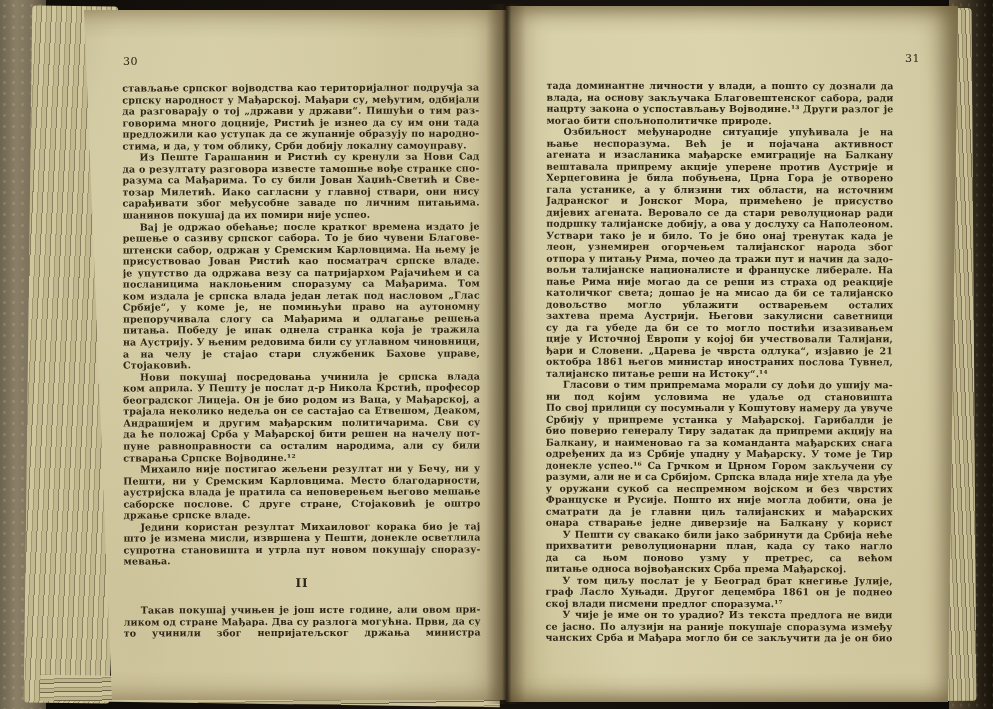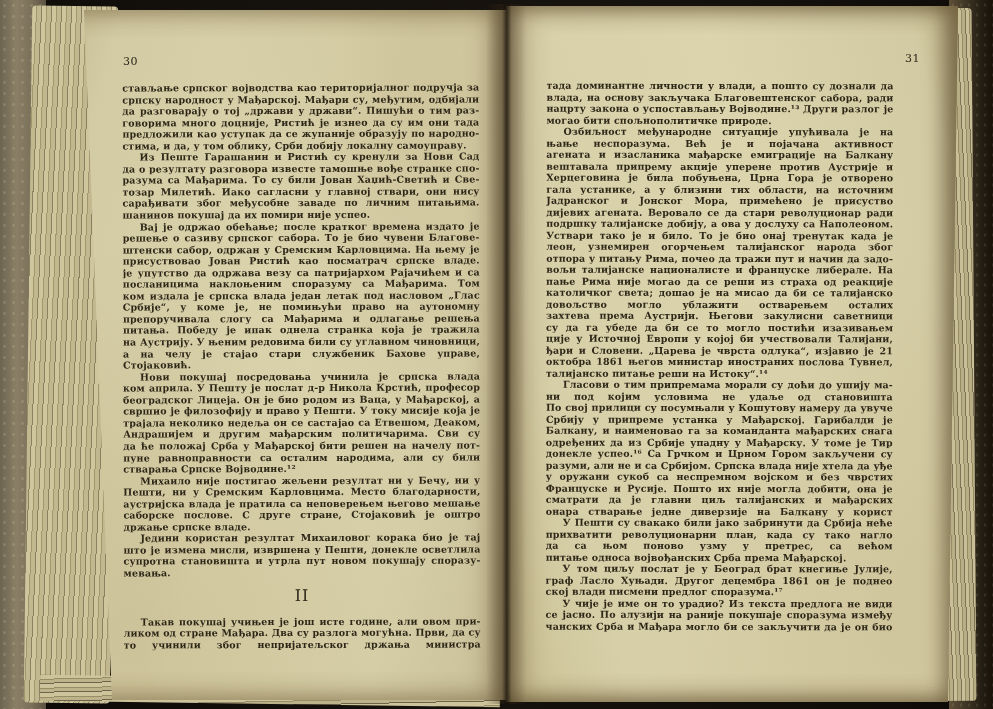--- a/index.html
+++ b/index.html
@@ -81,21 +81,21 @@
   .line{
     font-size:9.5px;line-height:11.55px;height:11.55px;overflow:hidden;
     text-align:justify;text-align-last:justify;white-space:normal;
     letter-spacing:.15px;
   }
   .textcol-right .line{line-height:11.5px;height:11.5px;}
   .line.last{text-align-last:left;}
   .para.cont .line.last{text-align-last:justify;}
   .para.indent .line:first-child{text-indent:17px;}
   .section-heading{
-    text-align:center;font-size:16px;font-weight:normal;letter-spacing:1px;
+    text-align:center;font-size:12px;font-weight:bold;letter-spacing:1px;
     margin-top:10px;margin-bottom:14px;height:13px;line-height:13px;color:#2e2718;
   }
   .pagenum{
     position:absolute;font-size:11px;font-weight:normal;color:#2e2718;letter-spacing:.5px;
   }
   .pagenum-left{left:65px;top:45px;}
   .pagenum-right{right:38px;top:46px;}
 </style>
 </head>
 <body>
@@ -138,21 +138,20 @@
           <div class="line">препоручивала слогу са Мађарима и одлагање решења тешких</div>
           <div class="line">питања. Победу је ипак однела странка која је тражила наслон</div>
           <div class="line">на Аустрију. У њеним редовима били су углавном чиновници,</div>
           <div class="line">а на челу је стајао стари службеник Бахове управе, аустрофил</div>
           <div class="line last">Стојаковић.</div>
         </div>
       <div class="para indent">
           <div class="line">Нови покушај посредовања учинила је српска влада почет-</div>
           <div class="line">ком априла. У Пешту је послат д-р Никола Крстић, професор</div>
           <div class="line">београдског Лицеја. Он је био родом из Ваца, у Мађарској, а</div>
-          <div class="line">свршио је филозофију и право у Пешти. У току мисије која је</div>
           <div class="line">трајала неколико недеља он се састајао са Етвешом, Деаком,</div>
           <div class="line">Андрашијем и другим мађарским политичарима. Сви су обећавали</div>
           <div class="line">да ће положај Срба у Мађарској бити решен на начелу пот-</div>
           <div class="line">пуне равноправности са осталим народима, али су били против</div>
           <div class="line last">стварања Српске Војводине.¹²</div>
         </div>
       <div class="para indent">
           <div class="line">Михаило није постигао жељени резултат ни у Бечу, ни у</div>
           <div class="line">Пешти, ни у Сремским Карловцима. Место благодарности,</div>
           <div class="line">аустријска влада је пратила са неповерењем његово мешање у</div>
@@ -205,20 +204,21 @@
           <div class="line">ције у Источној Европи у којој би учествовали Талијани, Ма-</div>
           <div class="line">ђари и Словени. „Царева је чврста одлука“, изјавио је 21</div>
           <div class="line">октобра 1861 његов министар иностраних послова Тувнел, „да</div>
           <div class="line last">талијанско питање реши на Истоку“.¹⁴</div>
         </div>
       <div class="para indent">
           <div class="line">Гласови о тим припремама морали су доћи до ушију ма-</div>
           <div class="line">ни под којим условима не удаље од становишта законитости.¹⁵</div>
           <div class="line">По свој прилици су посумњали у Кошутову намеру да увуче</div>
           <div class="line">Србију у припреме устанка у Мађарској. Гарибалди је стварно</div>
+          <div class="line">био поверио генералу Тиру задатак да припреми акцију на</div>
           <div class="line">Балкану, и наименовао га за команданта мађарских снага</div>
           <div class="line">одређених да из Србије упадну у Мађарску. У томе је Тир</div>
           <div class="line">донекле успео.¹⁶ Са Грчком и Црном Гором закључени су спо-</div>
           <div class="line">разуми, али не и са Србијом. Српска влада није хтела да уђе</div>
           <div class="line">у оружани сукоб са неспремном војском и без чврстих обећања</div>
           <div class="line">Француске и Русије. Пошто их није могла добити, она је морала</div>
           <div class="line">сматрати да је главни циљ талијанских и мађарских револуци-</div>
           <div class="line last">онара стварање једне диверзије на Балкану у корист Италије.</div>
         </div>
       <div class="para indent">

